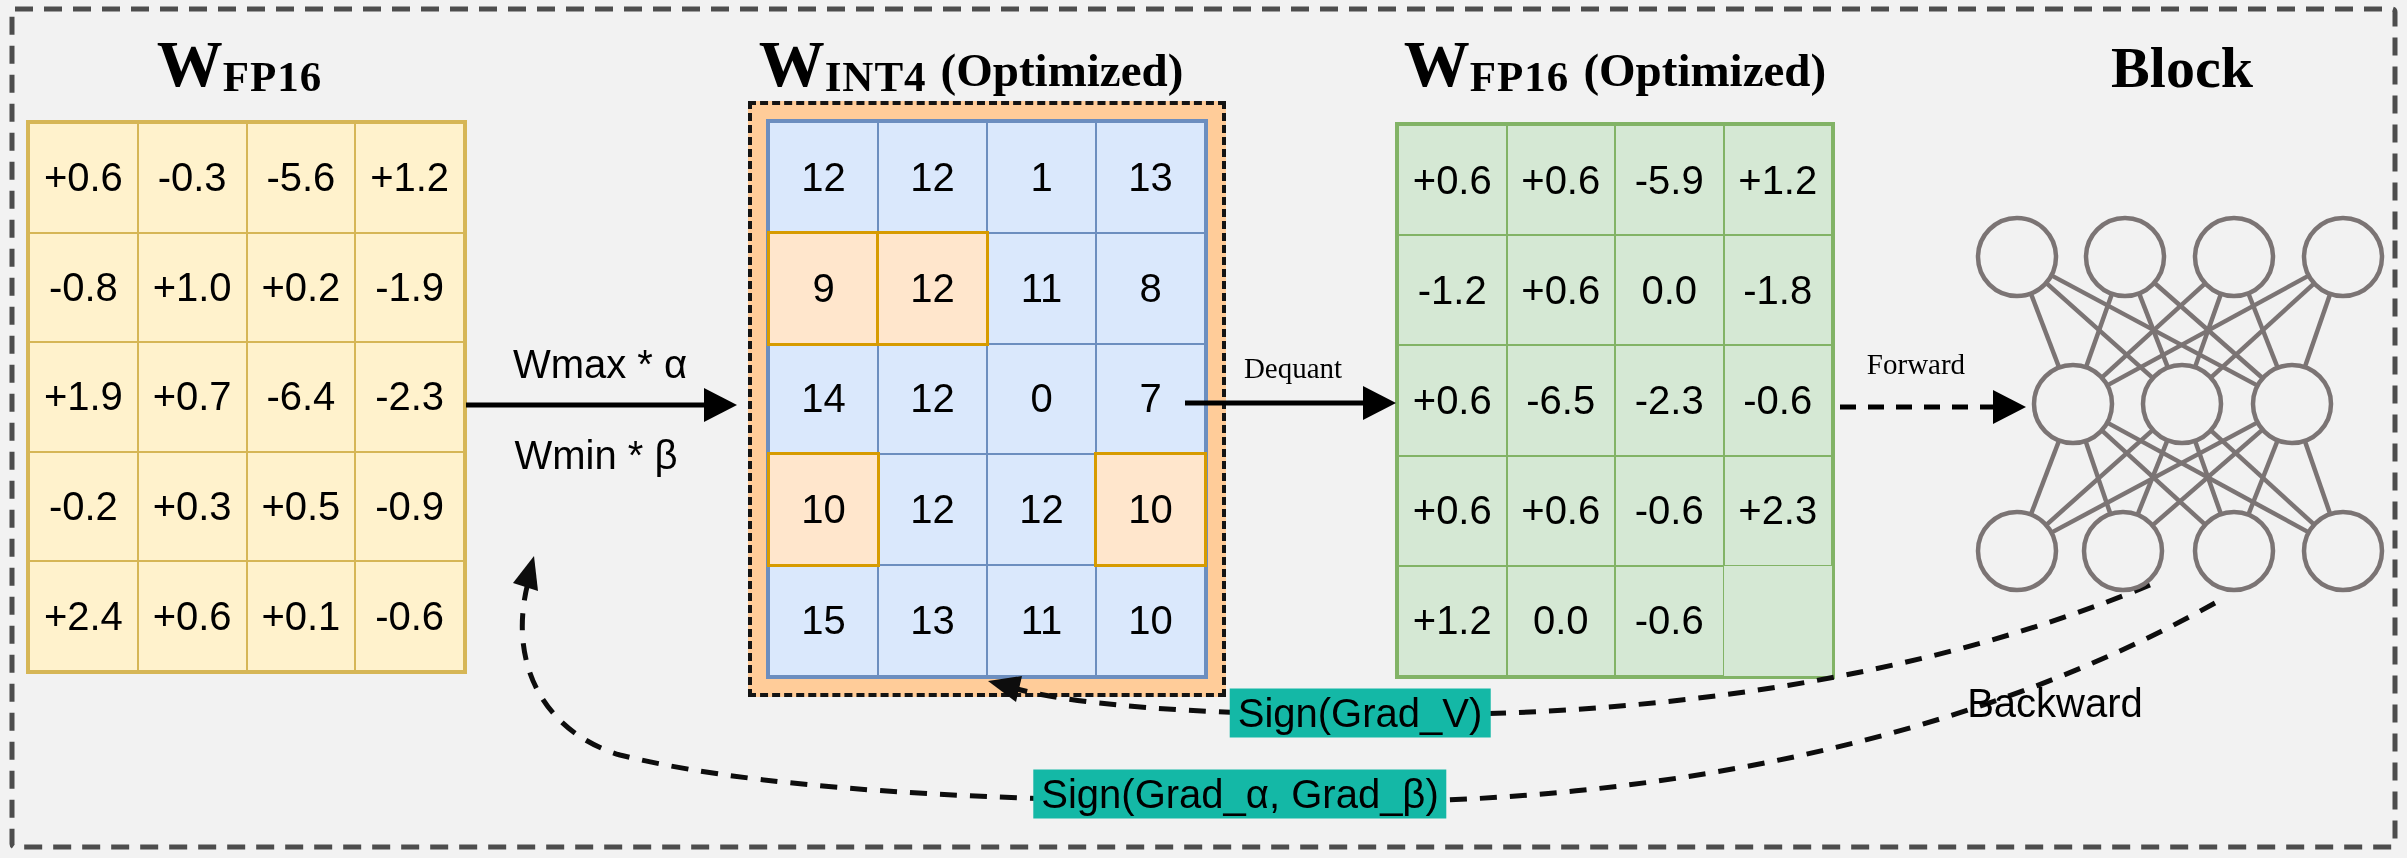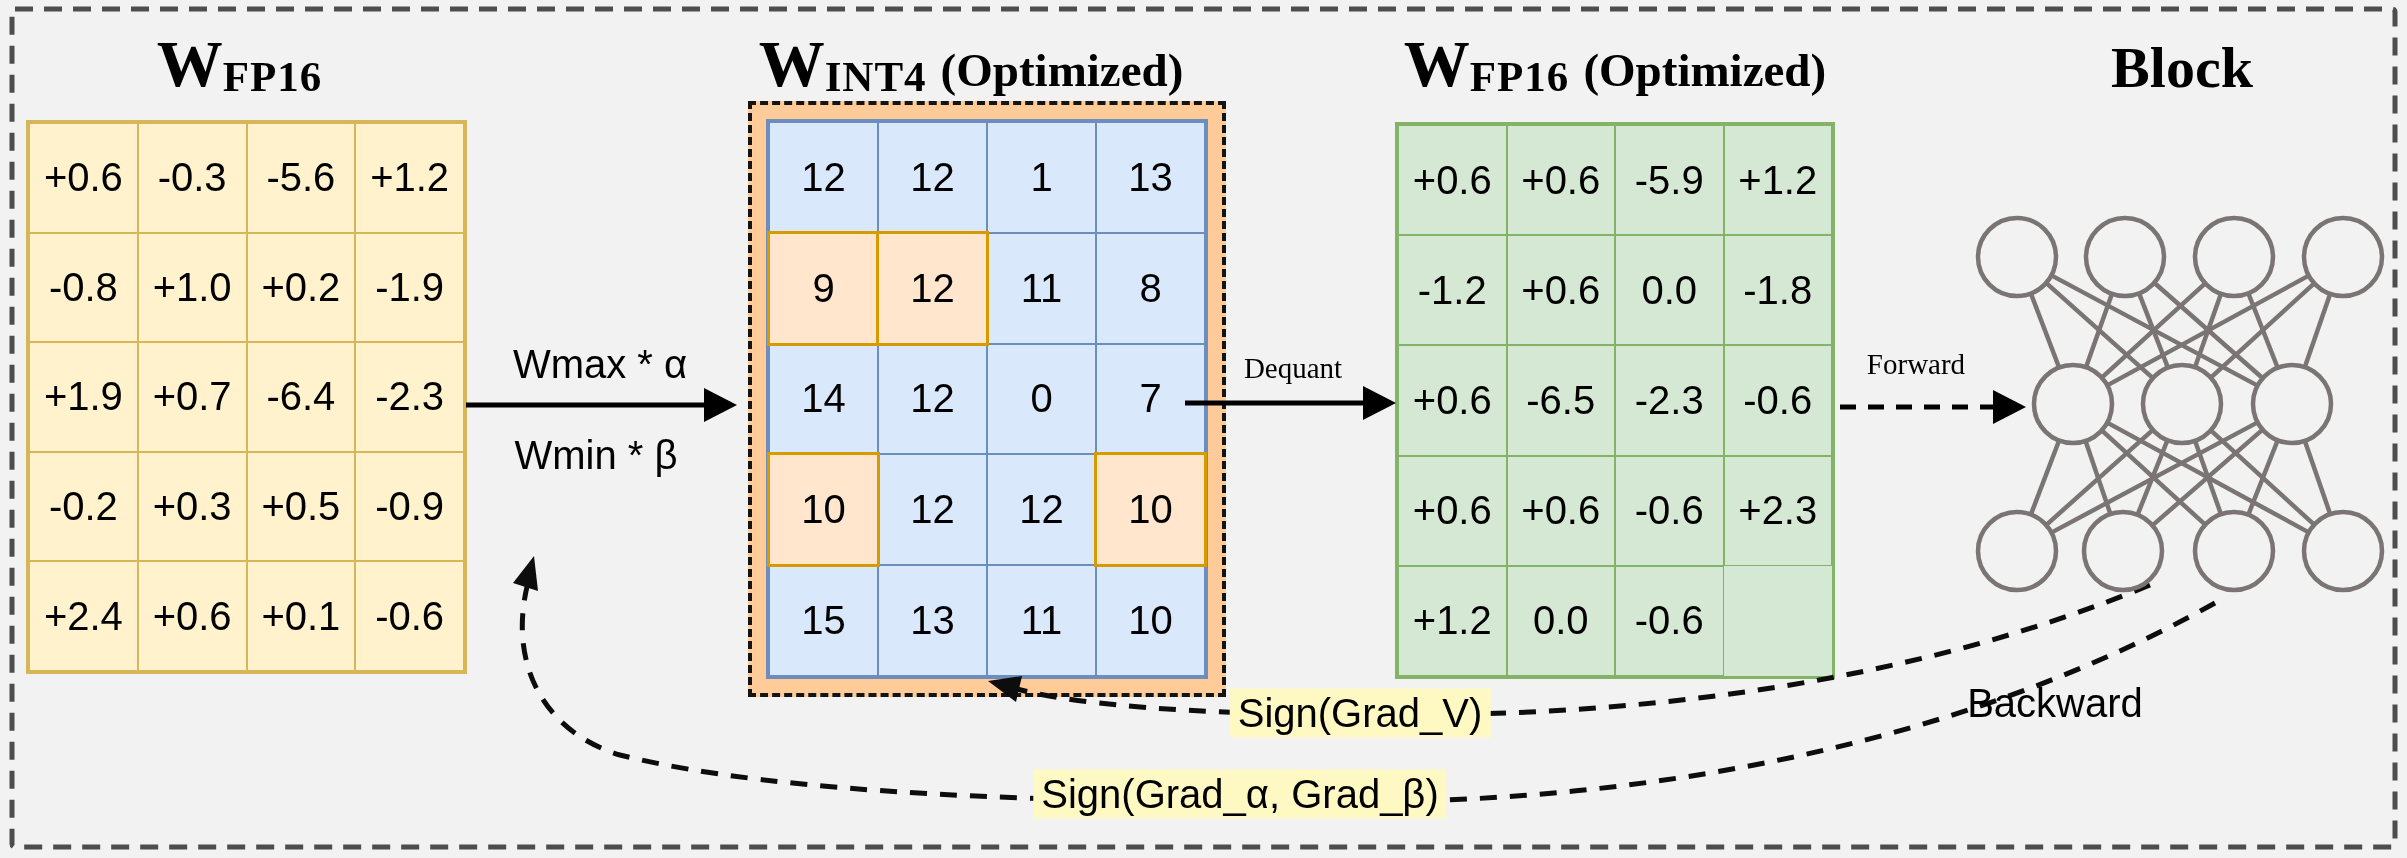--- a/index.html
+++ b/index.html
@@ -52,21 +52,21 @@
     border:3px solid #82b366;background:#d5e8d4;}
   #m-green .cell{border:1.5px solid #82b366;background:#d5e8d4;}
 
   
   .flabel{
     position:absolute;transform:translate(-50%,-50%);
     white-space:nowrap;color:#000;
   }
   .lbl-sans{font-family:"Liberation Sans",sans-serif;font-size:40px;}
   .lbl-serif{font-family:"Liberation Serif",serif;font-size:29px;}
-  .halo{background:#fef9c3;padding:2px 8px;}
+  .halo{background:#14b8a6;padding:2px 8px;}
 </style>
 </head>
 <body>
 
 <div id="canvas">
 
   <div id="m-fp16" class="matrix">
       <div class="cell">+0.6</div>
       <div class="cell">-0.3</div>
       <div class="cell">-5.6</div>

